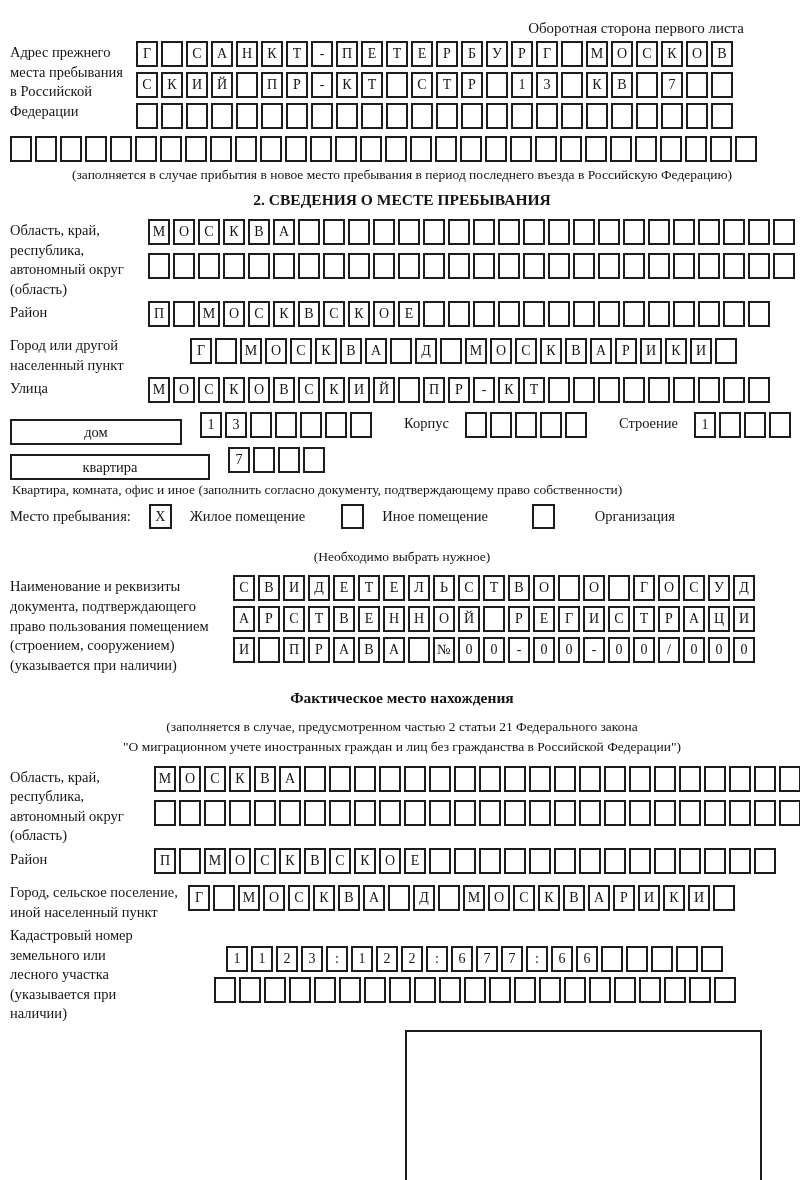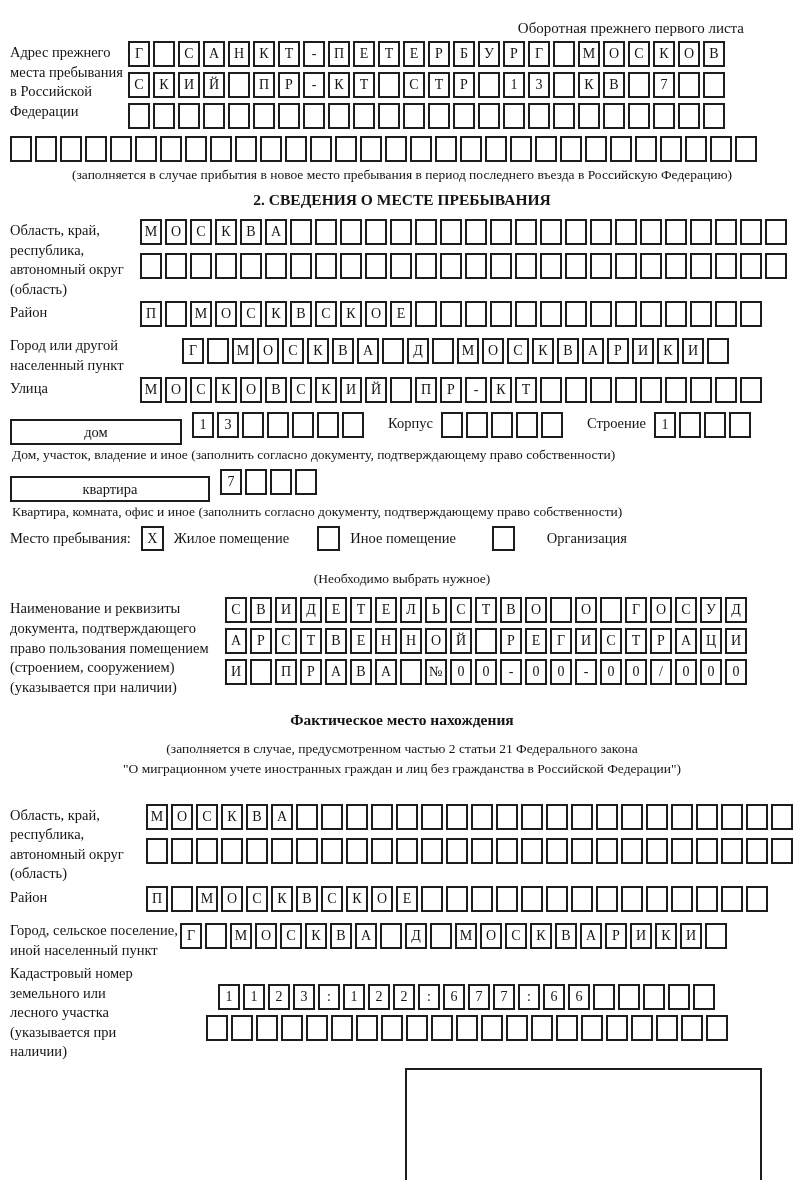--- a/index.html
+++ b/index.html
@@ -10,48 +10,48 @@
   }
   .sheet{position:relative;width:784px;padding:8px 8px 0 10px;box-sizing:content-box;}
   .corner-note{ text-align:right;font-size:15px;padding:12px 50px 4px 0;}
   
   .cells{display:flex;gap:3px;margin-bottom:5px;}
   .cell{
     flex:none;width:18px;height:22px;border:2px solid #1d1d1d;
     display:flex;align-items:center;justify-content:center;
     font-size:14px;line-height:1;background:#fff;
   }
-  .frow{display:flex;align-items:flex-start;margin-bottom:2px;}
+  .frow{display:flex;align-items:flex-start;margin-bottom:2px;gap:8px;}
   .rlabel{flex:none;font-size:14.5px;line-height:1.35;padding-top:2px;}
   .w118{width:118px;} .w130{width:130px;} .w136{width:136px;} .w215{width:215px;}
   .rows{flex:1;}
   .center-note{text-align:center;font-size:13.5px;margin:2px 0 6px 0;}
   .sec-title{text-align:center;font-size:15.5px;font-weight:bold;margin:8px 0 10px 0;}
   .inline-label{font-size:14.5px;padding:3px 8px 0 24px;flex:none;}
   .labelbox{
     flex:none;border:2px solid #1d1d1d;height:22px;display:flex;
     align-items:center;justify-content:center;font-size:14.5px;margin-right:10px;background:#fff;margin-top:7px;
   }
   .cap{font-size:13.5px;margin:0 0 6px 2px;}
   .stay-row{align-items:center;font-size:14.5px;margin-top:4px;}
   .stay-row .cell{margin:0 10px;width:19px;height:21px;}
   .doc-block{margin-top:10px;}
-  .fact-note{text-align:center;font-size:13.5px;line-height:1.5;margin-bottom:24px;}
+  .fact-note{text-align:center;font-size:13.5px;line-height:1.5;margin-bottom:8px;}
   .kd1{margin-left:72px;}
   .kd2{margin-left:60px;}
   .stamp-box{
     margin-left:395px;width:353px;height:172px;border:2px solid #1d1d1d;margin-top:6px;background:#fff;
   }
 </style>
 </head>
 <body>
 
 <div class="sheet">
 
-  <div class="corner-note">Оборотная прежнего первого листа</div>
+  <div class="corner-note">Оборотная сторона первого листа</div>
 
   <div class="frow">
     <div class="rlabel w118">Адрес прежнего места пребывания в Российской Федерации</div>
     <div class="rows">
       <div class="cells">
           <div class="cell">Г</div>
           <div class="cell"></div>
           <div class="cell">С</div>
           <div class="cell">А</div>
           <div class="cell">Н</div>
@@ -337,21 +337,20 @@
         <div class="cell"></div>
       </div>
     <div class="inline-label">Строение</div>
     <div class="cells">
         <div class="cell">1</div>
         <div class="cell"></div>
         <div class="cell"></div>
         <div class="cell"></div>
       </div>
   </div>
-  <div class="cap">Дом, участок, владение и иное (заполнить согласно документу, подтверждающему право собственности)</div>
 
   <div class="frow">
     <div class="labelbox" style="width:196px;">квартира</div>
     <div class="cells">
         <div class="cell">7</div>
         <div class="cell"></div>
         <div class="cell"></div>
         <div class="cell"></div>
       </div>
   </div>

